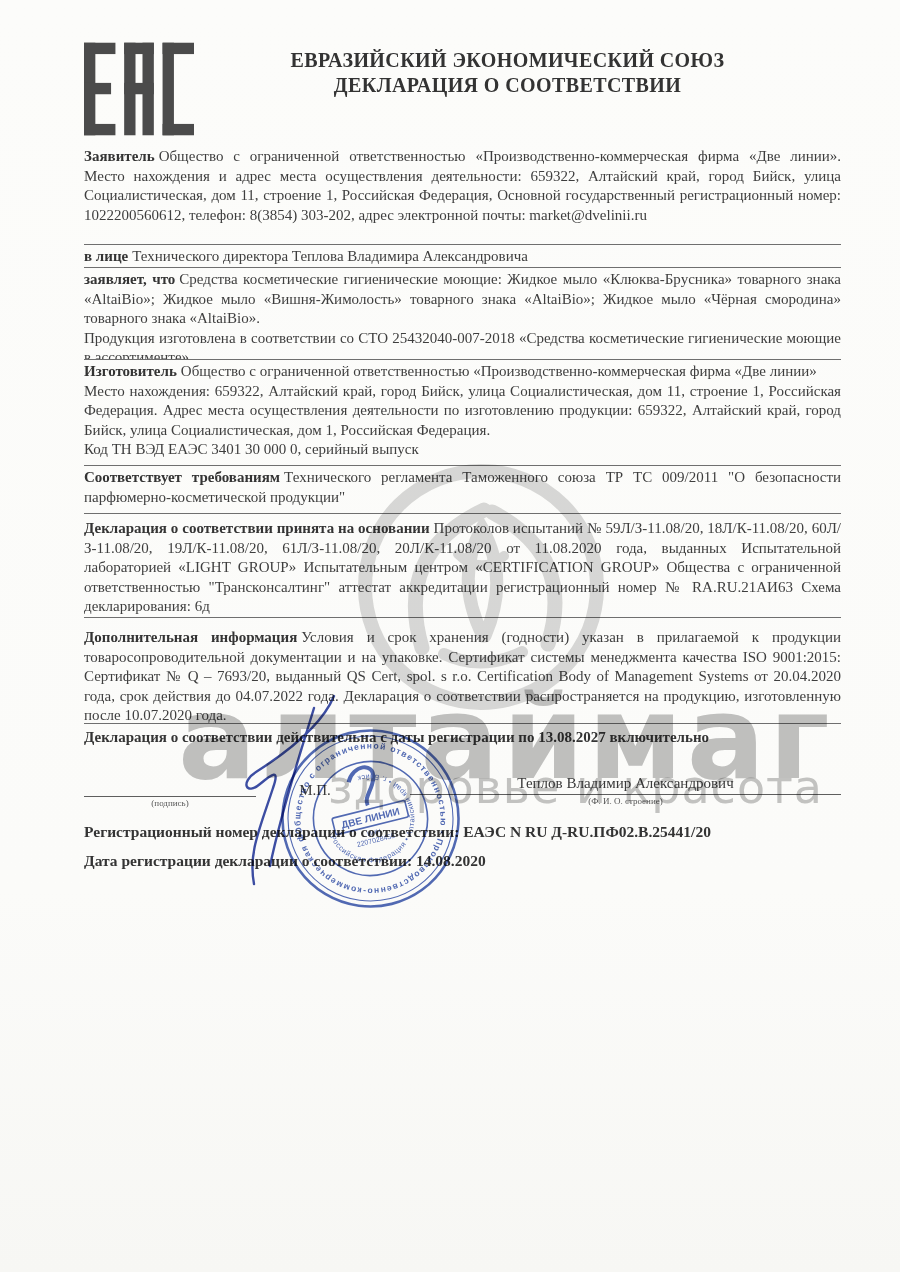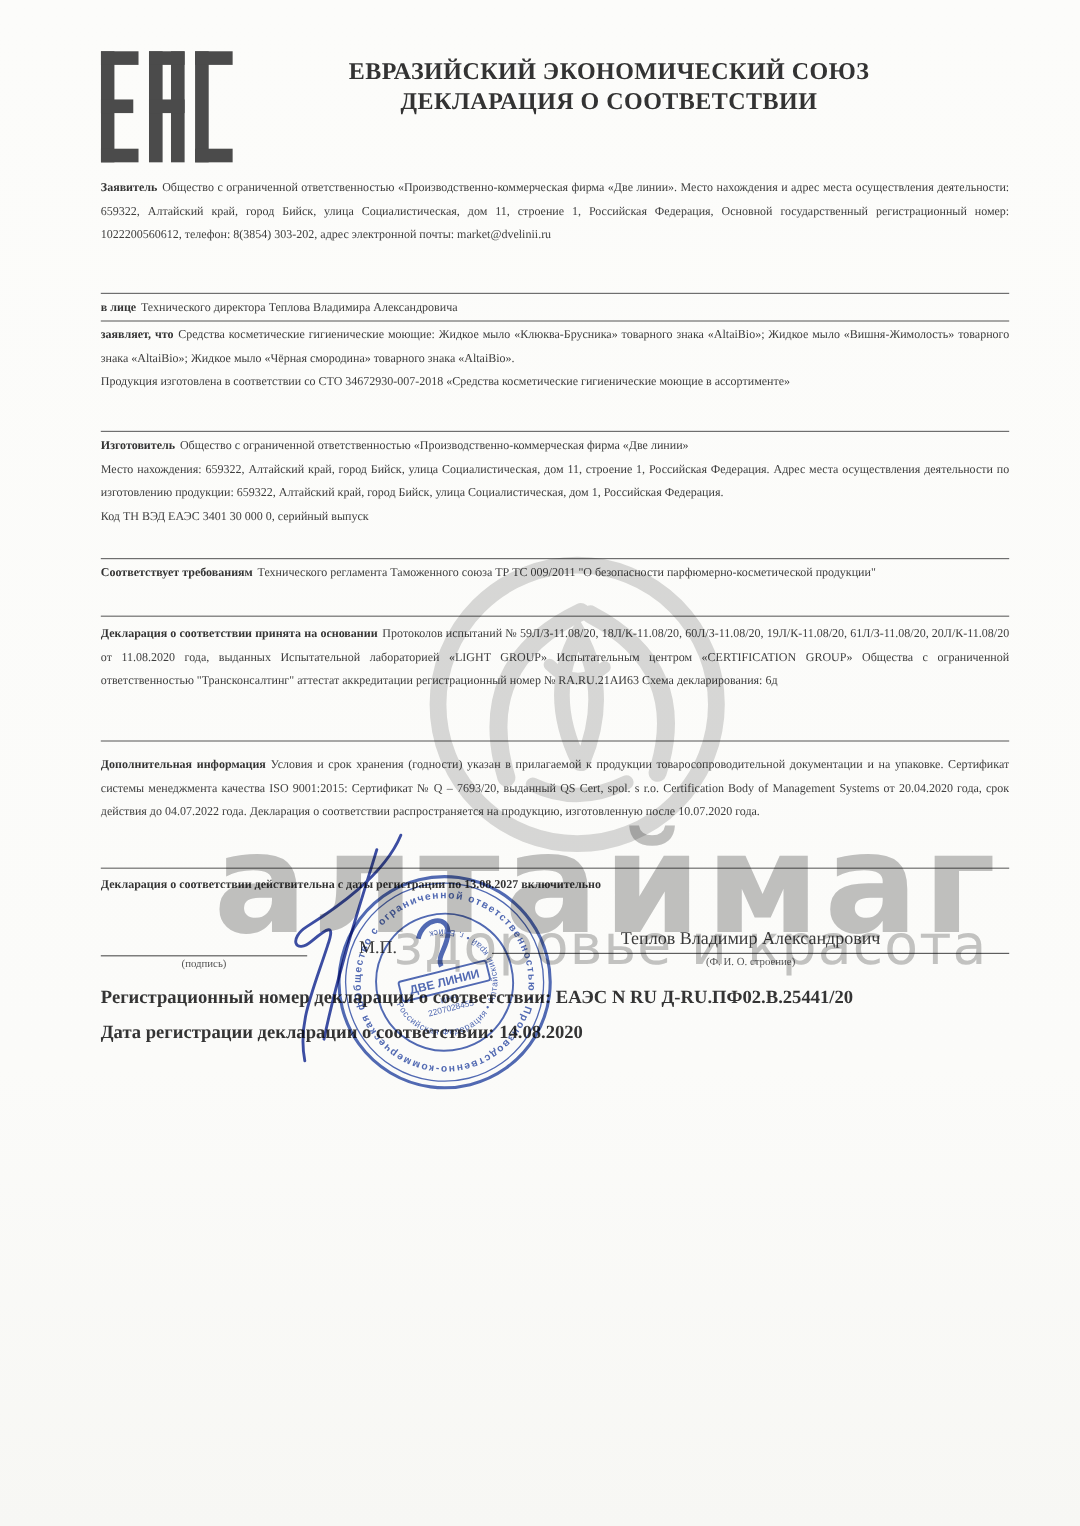--- a/index.html
+++ b/index.html
@@ -1,21 +1,21 @@
 <!DOCTYPE html>
 <html><head>
 <meta charset="utf-8">
 <style>
   html,body{margin:0;padding:0;background:#ffffff;}
   .page{position:relative;width:900px;height:1272px;background:linear-gradient(180deg,#fcfcfa 0%,#fbfbf9 70%,#f7f7f4 100%);overflow:hidden;font-family:"Liberation Serif",serif;color:#3e3e3e;}
   .content{position:absolute;left:84px;top:40px;width:757px;}
   .header{display:flex;align-items:flex-start;margin-bottom:9px;}
   .eac{width:110px;height:94px;flex:0 0 auto;margin-top:2px;}
   .title{flex:1;text-align:center;padding:8px 30px 0 10px;font-weight:bold;font-size:20px;line-height:25px;color:#333;letter-spacing:0.4px;}
-  .sec{box-sizing:border-box;border-bottom:1px solid #6f6f6f;padding:2px 0 3px;font-size:10px;line-height:19.5px;text-align:justify;overflow:hidden;}
+  .sec{box-sizing:border-box;border-bottom:1px solid #6f6f6f;padding:2px 0 3px;font-size:15px;line-height:19.5px;text-align:justify;overflow:hidden;}
   .lead{font-weight:bold;color:#343434;margin-right:4px;}
   .h100{height:100px;} .h23{height:23px;} .h92{height:92px;} .h106{height:106px;}
   .h48{height:48px;} .h104{height:104px;padding-top:5px;} .h100b{height:100px;margin-top:6px;padding-top:4px;}
   .valid{height:24px;border-bottom:none;font-weight:bold;color:#343434;margin-top:2px;overflow:hidden;}
   .sig-row{display:flex;margin-top:10px;}
   .sig-left{width:172px;}
   .sig-space{height:34px;}
   .sig-mp{width:118px;text-align:center;padding-top:22px;font-size:15px;color:#3a3a3a;}
   .sig-right{flex:1;margin-left:36px;}
   .sig-name{text-align:center;font-size:15px;padding-top:15px;color:#3a3a3a;}
@@ -57,21 +57,21 @@
         <div>ЕВРАЗИЙСКИЙ ЭКОНОМИЧЕСКИЙ СОЮЗ</div>
         <div>ДЕКЛАРАЦИЯ О СООТВЕТСТВИИ</div>
       </div>
     </div>
 
     <div class="sec h100"><span class="lead">Заявитель</span><span>Общество с ограниченной ответственностью «Производственно-коммерческая фирма «Две линии». Место нахождения и адрес места осуществления деятельности: 659322, Алтайский край, город Бийск, улица Социалистическая, дом 11, строение 1, Российская Федерация, Основной государственный регистрационный номер: 1022200560612, телефон: 8(3854) 303-202, адрес электронной почты: market@dvelinii.ru</span></div>
 
     <div class="sec h23"><span class="lead">в лице</span><span>Технического директора Теплова Владимира Александровича</span></div>
 
     <div class="sec h92"><span class="lead">заявляет, что</span><span>Средства косметические гигиенические моющие: Жидкое мыло «Клюква-Брусника» товарного знака «AltaiBio»; Жидкое мыло «Вишня-Жимолость» товарного знака «AltaiBio»; Жидкое мыло «Чёрная смородина» товарного знака «AltaiBio».</span>
-      <div>Продукция изготовлена в соответствии со СТО 34672930-007-2018 «Средства косметические гигиенические моющие в ассортименте»</div>
+      <div>Продукция изготовлена в соответствии со СТО 25432040-007-2018 «Средства косметические гигиенические моющие в ассортименте»</div>
     </div>
 
     <div class="sec h106"><span class="lead">Изготовитель</span><span>Общество с ограниченной ответственностью «Производственно-коммерческая фирма «Две линии»</span>
       <div>Место нахождения: 659322, Алтайский край, город Бийск, улица Социалистическая, дом 11, строение 1, Российская Федерация. Адрес места осуществления деятельности по изготовлению продукции: 659322, Алтайский край, город Бийск, улица Социалистическая, дом 1, Российская Федерация.</div>
       <div>Код ТН ВЭД ЕАЭС 3401 30 000 0, серийный выпуск</div>
     </div>
 
     <div class="sec h48"><span class="lead">Соответствует требованиям</span><span>Технического регламента Таможенного союза ТР ТС 009/2011 "О безопасности парфюмерно-косметической продукции"</span></div>
 
     <div class="sec h104"><span class="lead">Декларация о соответствии принята на основании</span><span>Протоколов испытаний № 59Л/З-11.08/20, 18Л/К-11.08/20, 60Л/З-11.08/20, 19Л/К-11.08/20, 61Л/З-11.08/20, 20Л/К-11.08/20 от 11.08.2020 года, выданных Испытательной лабораторией «LIGHT GROUP» Испытательным центром «CERTIFICATION GROUP» Общества с ограниченной ответственностью "Трансконсалтинг" аттестат аккредитации регистрационный номер № RA.RU.21АИ63 Схема декларирования: 6д</span></div>

